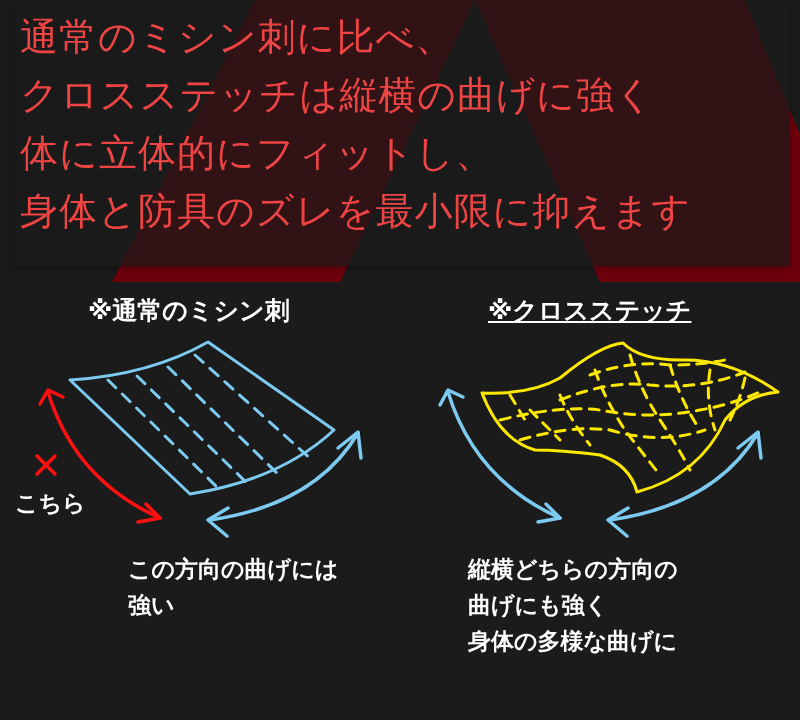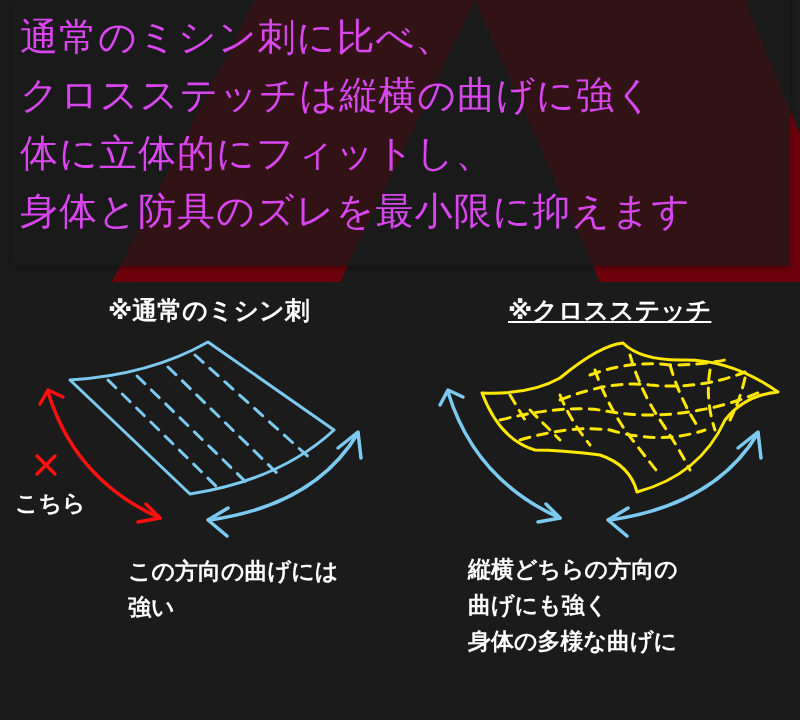--- a/index.html
+++ b/index.html
@@ -17,27 +17,27 @@
     .hero svg.bg { position: absolute; left: 0; top: 0; }
     .hero-panel {
       position: absolute; left: 12px; top: 0; width: 778px; height: 266px;
       background: rgba(27,27,27,0.72);
       box-shadow: 0 2px 6px rgba(0,0,0,0.35);
     }
     .hero-text {
       position: absolute; left: 20px; top: 8px;
       font-family: "DejaVu Serif", "Liberation Serif", serif;
       font-size: 38px; line-height: 58px; letter-spacing: 1px;
-      color: #d946ef;
+      color: #ef4444;
       font-weight: normal;
     }
     .hero-text div { white-space: nowrap; }
     .heading {
       position: absolute; font-size: 25px; font-weight: bold;
-      white-space: nowrap; line-height: 30px; margin-left: 20px;
+      white-space: nowrap; line-height: 30px;
     }
     .label {
       position: absolute; font-size: 23px; font-weight: bold;
       line-height: 36px; white-space: nowrap;
     }
     .diagram { position: absolute; left: 0; top: 0; }
   </style>
 </head>
 <body>
 
@@ -112,21 +112,21 @@
     <path d="M628,508 L608,520 L627,536"></path>
   </g>
 </svg>
 
 <div class="heading" style="left:88px; top:296px;">※通常のミシン刺</div>
 <div class="heading" style="left:488px; top:296px;text-decoration:underline;">※クロスステッチ</div>
 
 <div class="label" style="left:15px; top:485px;">
   <div>こちら</div>
 </div>
-<div class="label" style="left:128px; top:553px;">
+<div class="label" style="left:128px; top:553px;font-family:Liberation Mono, monospace;">
   <div>この方向の曲げには</div>
   <div>強い</div>
 </div>
 
 <div class="label" style="left:468px; top:551px;">
   <div>縦横どちらの方向の</div>
   <div>曲げにも強く</div>
   <div>身体の多様な曲げに</div>
 </div>
 

